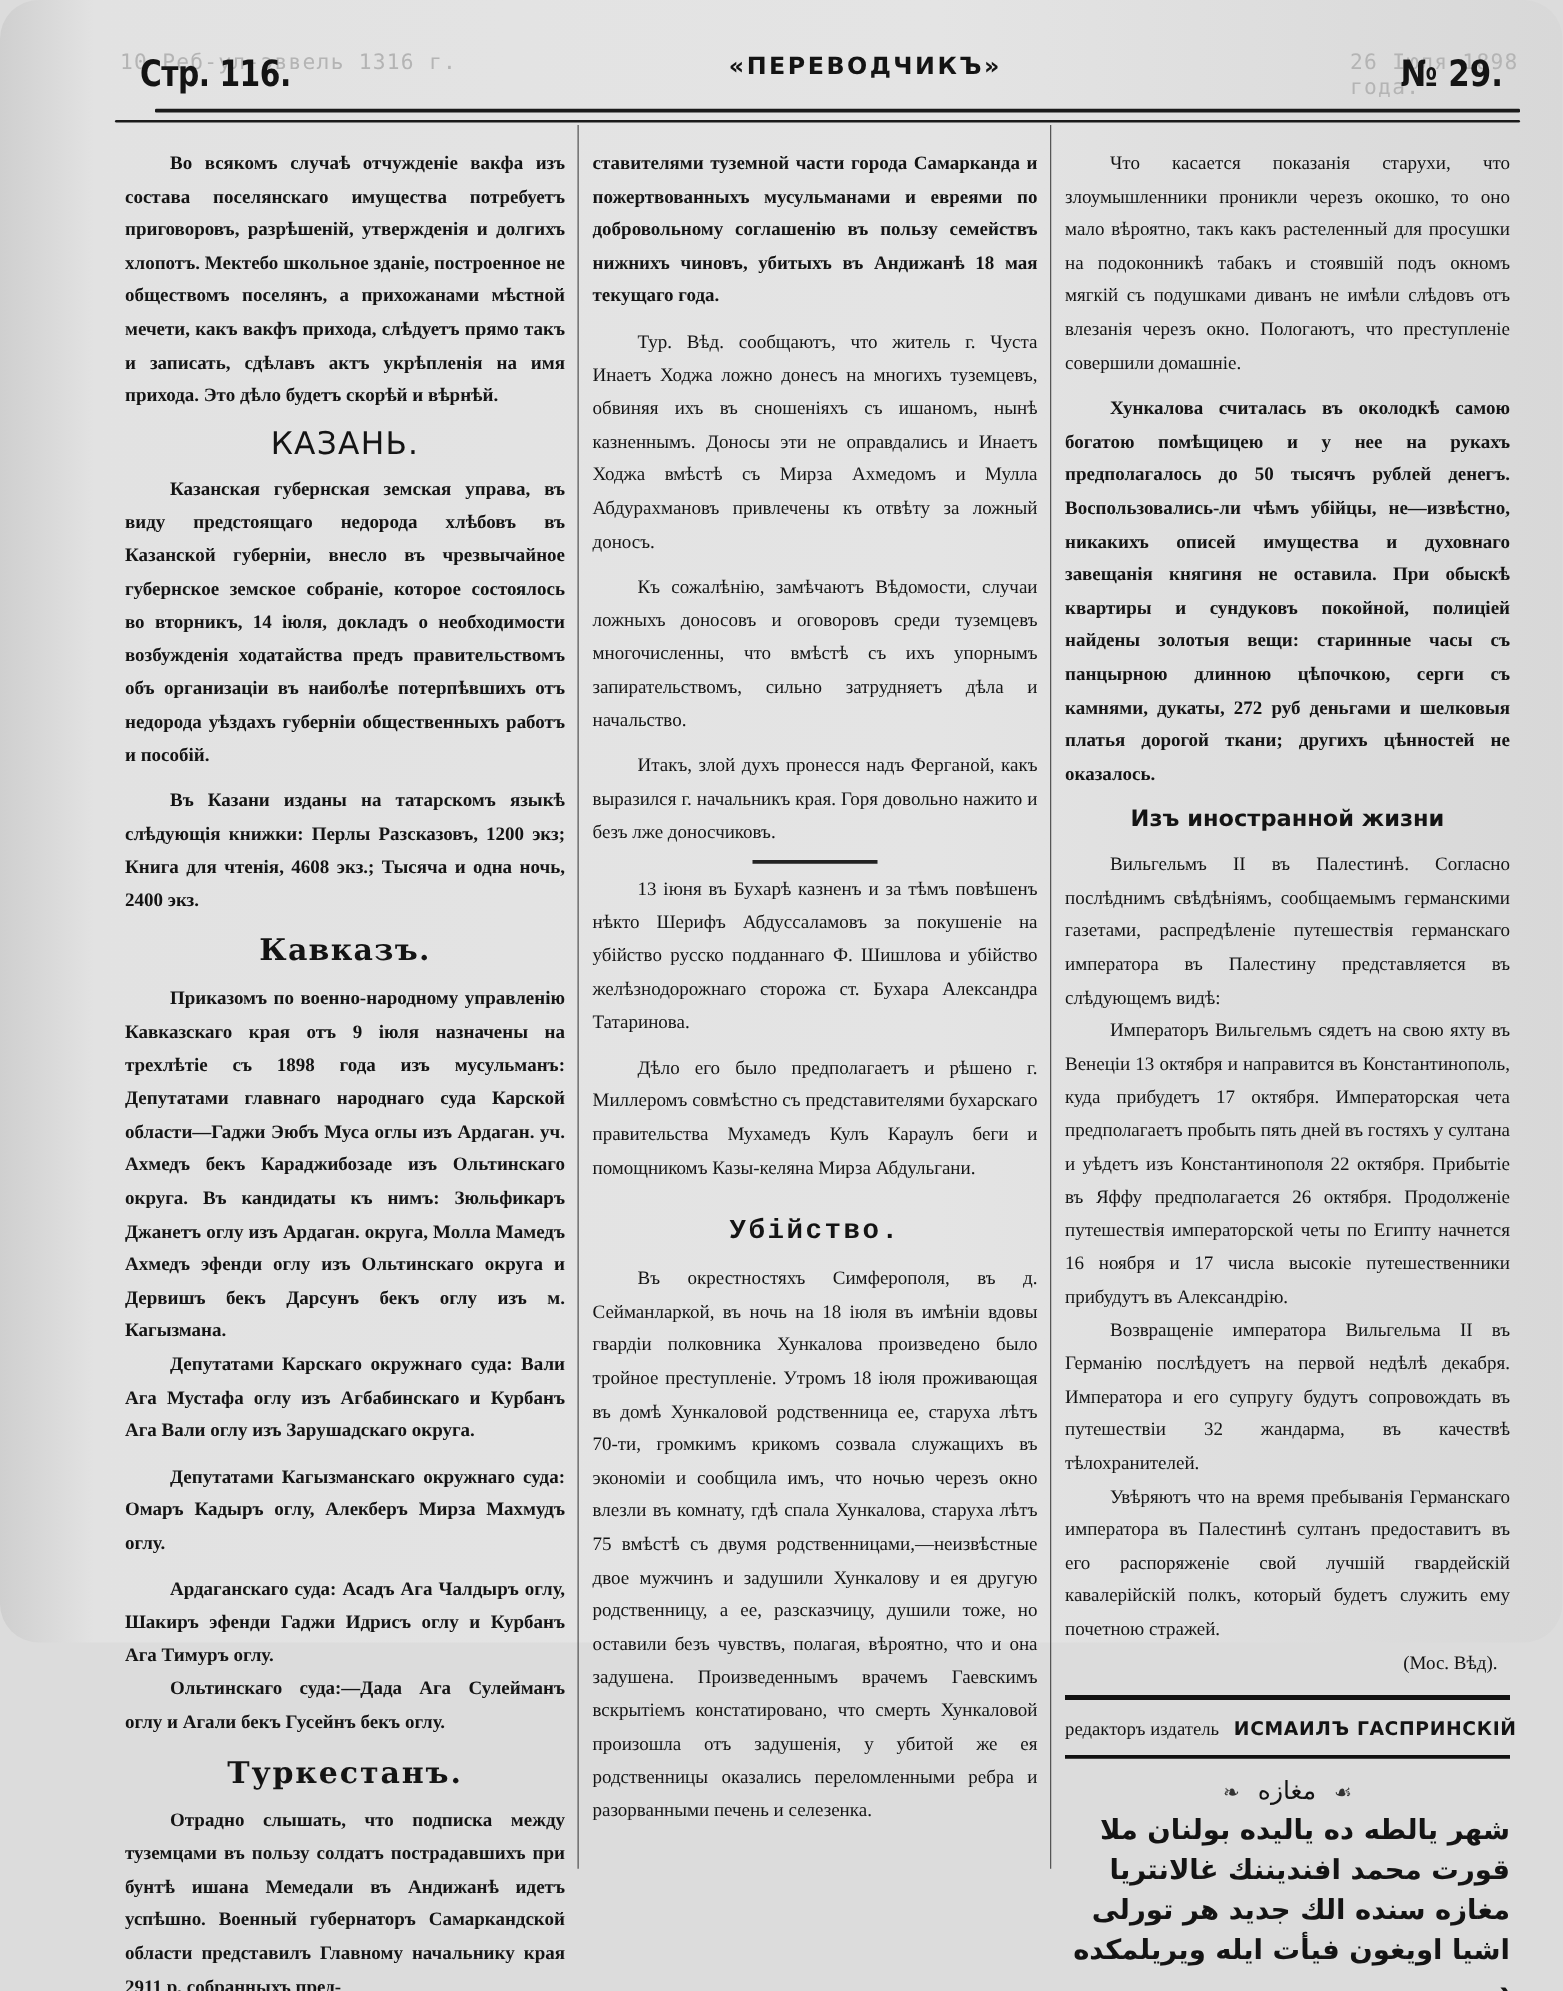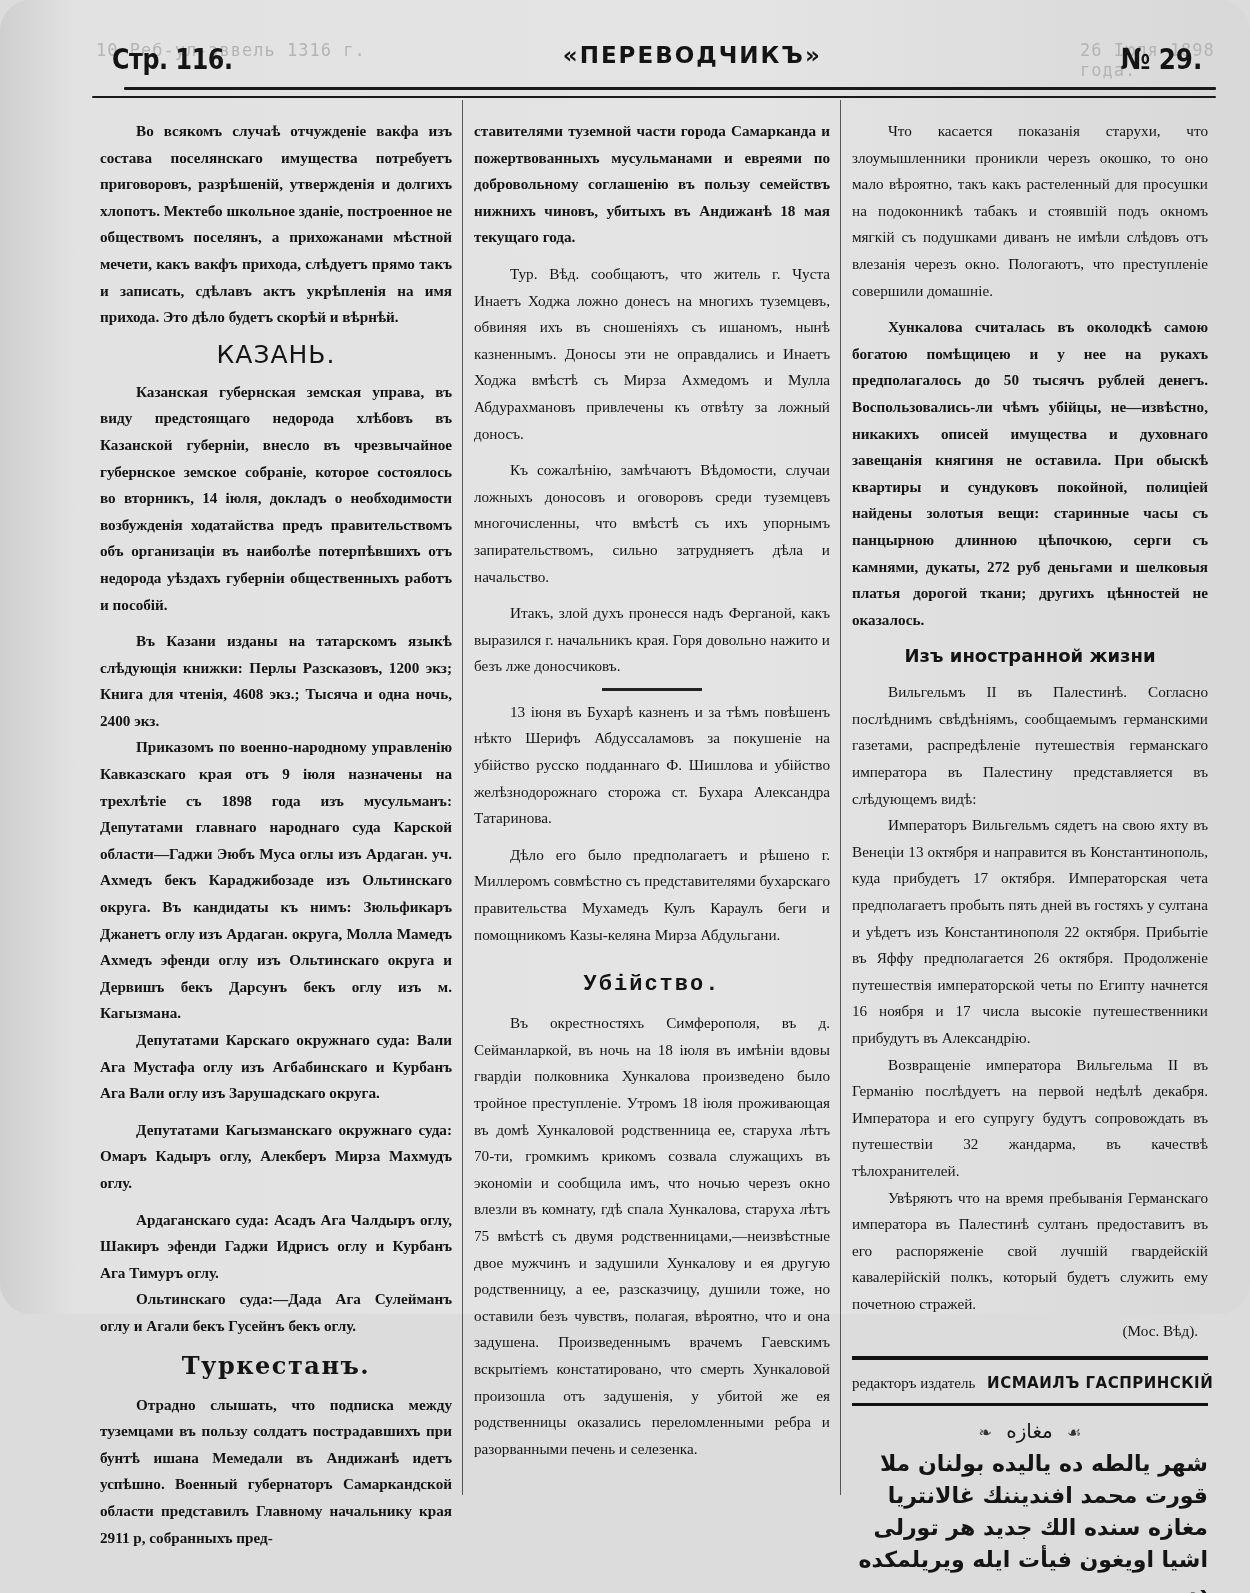--- a/index.html
+++ b/index.html
@@ -21,21 +21,21 @@
   }
   .header {
     position: absolute; left: 112px; right: 48px; top: 42px; height: 40px;
     display: flex; justify-content: space-between; gap: 48px;
   }
   .header .page-num {
     font-family: "DejaVu Sans", sans-serif; font-weight: bold; font-size: 29px;
     transform: scaleX(0.82); transform-origin: left bottom; letter-spacing: -0.5px;
   }
   .header .paper-title {
-    font-family: "DejaVu Sans", sans-serif; font-weight: bold; font-size: 23px;
+    font-family: "DejaVu Sans", sans-serif; font-weight: bold; font-size: 19px;
     letter-spacing: 2px; margin-left: 20px; margin-bottom: 4px;
   }
   .header .issue-num {
     font-family: "DejaVu Sans", sans-serif; font-weight: bold; font-size: 29px;
     transform: scaleX(0.85); transform-origin: right bottom;
   }
   .rule {
     position: absolute; height: 3px; background: #1a1a1a; border-radius: 1px;
   }
   .colsep {
@@ -93,20 +93,21 @@
   <div class="rule" style="left:92px; width:1124px; top:96px; height:2px;"></div>
 
   <div class="colsep" style="left:462px; top:100px; height:1395px;"></div>
   <div class="colsep" style="left:840px; top:100px; height:1395px;"></div>
 
   <div class="col" style="left:100px; width:352px;">
     <p class="bold">Во всякомъ случаѣ отчужденіе вакфа изъ состава поселянскаго имущества потребуетъ приговоровъ, разрѣшеній, утвержденія и долгихъ хлопотъ. Мектебо школьное зданіе, построенное не обществомъ поселянъ, а прихожанами мѣстной мечети, какъ вакфъ прихода, слѣдуетъ прямо такъ и записать, сдѣлавъ актъ укрѣпленія на имя прихода. Это дѣло будетъ скорѣй и вѣрнѣй.</p>
     <div class="sec sec-kazan">КАЗАНЬ.</div>
     <p class="bold">Казанская губернская земская управа, въ виду предстоящаго недорода хлѣбовъ въ Казанской губерніи, внесло въ чрезвычайное губернское земское собраніе, которое состоялось во вторникъ, 14 іюля, докладъ о необходимости возбужденія ходатайства предъ правительствомъ объ организаціи въ наиболѣе потерпѣвшихъ отъ недорода уѣздахъ губерніи общественныхъ работъ и пособій.</p>
     <p class="bold gap">Въ Казани изданы на татарскомъ языкѣ слѣдующія книжки: Перлы Разсказовъ, 1200 экз; Книга для чтенія, 4608 экз.; Тысяча и одна ночь, 2400 экз.</p>
+    <div class="sec sec-kavkaz">Кавказъ.</div>
     <p class="bold">Приказомъ по военно-народному управленію Кавказскаго края отъ 9 іюля назначены на трехлѣтіе съ 1898 года изъ мусульманъ: Депутатами главнаго народнаго суда Карской области—Гаджи Эюбъ Муса оглы изъ Ардаган. уч. Ахмедъ бекъ Караджибозаде изъ Ольтинскаго округа. Въ кандидаты къ нимъ: Зюльфикаръ Джанетъ оглу изъ Ардаган. округа, Молла Мамедъ Ахмедъ эфенди оглу изъ Ольтинскаго округа и Дервишъ бекъ Дарсунъ бекъ оглу изъ м. Кагызмана.</p>
     <p class="bold">Депутатами Карскаго окружнаго суда: Вали Ага Мустафа оглу изъ Агбабинскаго и Курбанъ Ага Вали оглу изъ Зарушадскаго округа.</p>
     <p class="bold gap">Депутатами Кагызманскаго окружнаго суда: Омаръ Кадыръ оглу, Алекберъ Мирза Махмудъ оглу.</p>
     <p class="bold gap">Ардаганскаго суда: Асадъ Ага Чалдыръ оглу, Шакиръ эфенди Гаджи Идрисъ оглу и Курбанъ Ага Тимуръ оглу.</p>
     <p class="bold">Ольтинскаго суда:—Дада Ага Сулейманъ оглу и Агали бекъ Гусейнъ бекъ оглу.</p>
     <div class="sec sec-turk">Туркестанъ.</div>
     <p class="bold">Отрадно слышать, что подписка между туземцами въ пользу солдатъ пострадавшихъ при бунтѣ ишана Мемедали въ Андижанѣ идетъ успѣшно. Военный губернаторъ Самаркандской области представилъ Главному начальнику края 2911 р, собранныхъ пред-</p>
   </div>
 
   <div class="col" style="left:474px; width:356px;">

